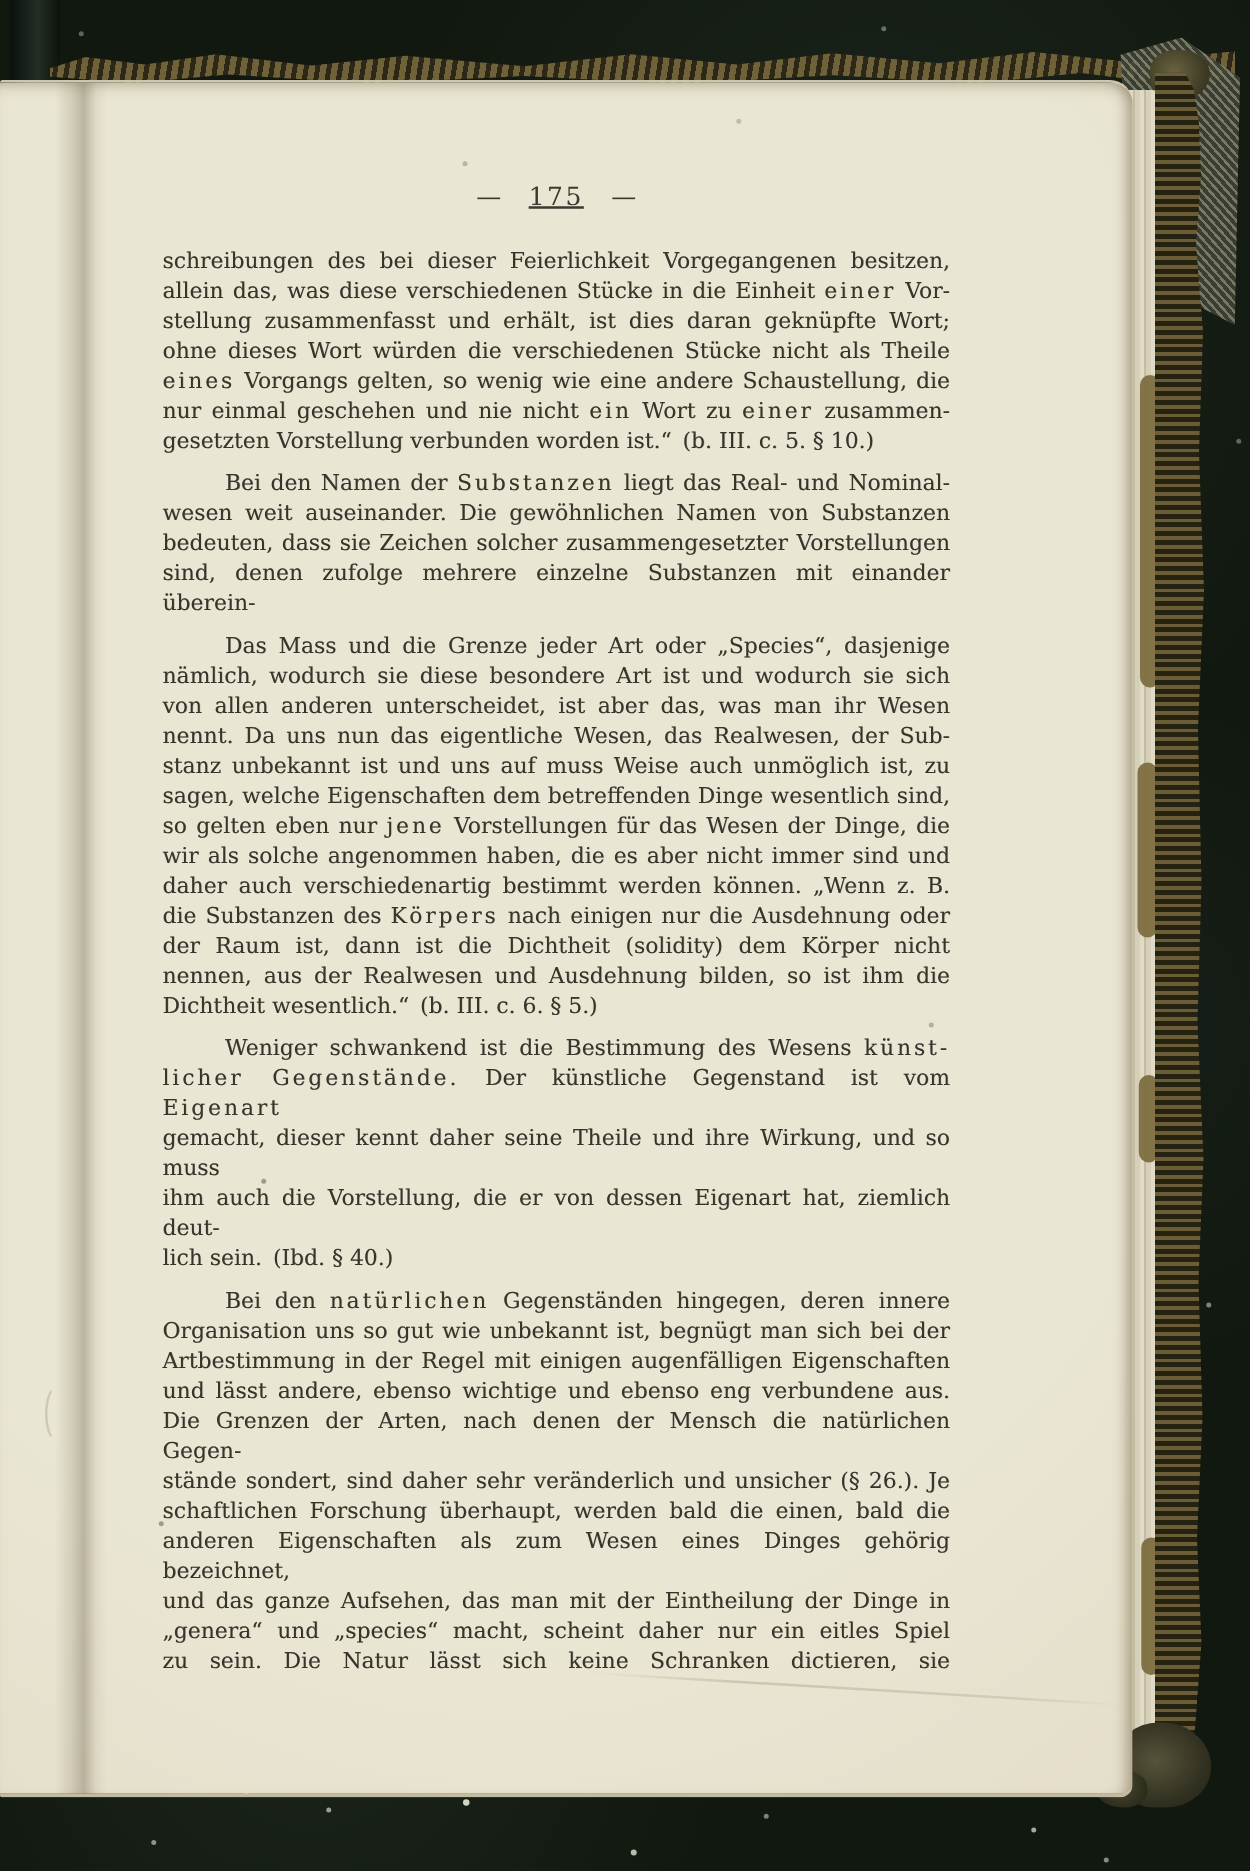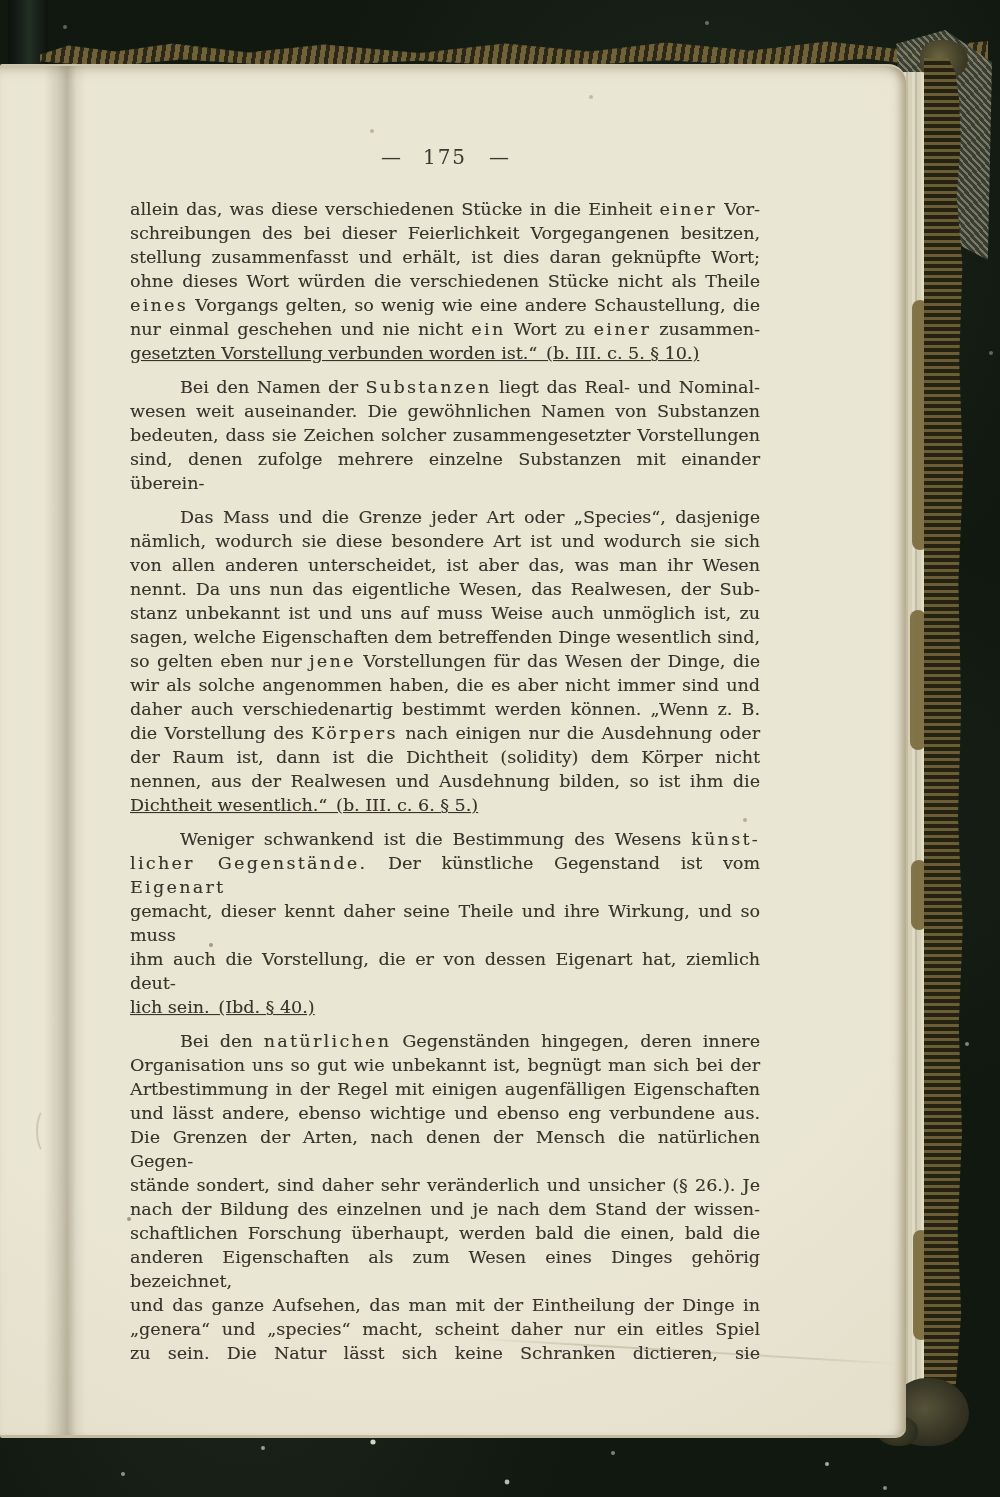--- a/index.html
+++ b/index.html
@@ -71,29 +71,29 @@
   .crease-line{position:absolute;left:468px;top:1284px;width:430px;height:2px;
     background:linear-gradient(90deg,rgba(130,115,85,0),rgba(130,115,85,.28) 30%,rgba(130,115,85,.2) 80%,rgba(130,115,85,0));
     transform:rotate(3.4deg);}
   .page-specks{position:absolute;left:0;top:0;width:2px;height:2px;border-radius:50%;
     box-shadow:210px 878px 0 1px rgba(90,80,60,.5),128px 1152px 0 1px rgba(90,80,60,.5),
       744px 753px 0 1px rgba(100,90,70,.4),371px 64px 0 1px rgba(100,90,70,.35),
       590px 30px 0 1px rgba(100,90,70,.3);}
   
   .header{position:absolute;left:130px;top:79px;width:630px;display:flex;
     justify-content:center;align-items:center;gap:22px;color:#3c3931;font-size:20px;}
-  .header .num{letter-spacing:2px;}
+  .header .num{letter-spacing:2px;text-decoration:underline;}
   
   .text-block{position:absolute;left:130px;top:131px;width:630px;color:#38342c;
     font-size:17.5px;text-shadow:.3px .3px 0 rgba(56,52,44,.35);}
   .para{margin:0 0 10px 0;}
   .para:last-child{margin-bottom:0;}
   .line{line-height:24px;text-align:justify;text-align-last:justify;text-justify:inter-word;
     white-space:normal;}
-  .line.end{text-align-last:left;text-decoration:underline;}
+  .line.end{text-align-last:left;}
   .line.indent{padding-left:50px;}
   .sperr{letter-spacing:2.3px;}
 </style>
 </head>
 <body>
 
 <div class="scene">
   <div class="felt"></div>
   <div class="specks"></div>
   <div class="spine"></div>
@@ -116,22 +116,22 @@
     <div class="page-specks"></div>
 
     <div class="header">
       <span>—</span>
       <span class="num">175</span>
       <span>—</span>
     </div>
 
     <div class="text-block">
         <div class="para">
+          <div class="line"><span>schreibungen des bei dieser Feierlichkeit Vorgegangenen besitzen,</span></div>
           <div class="line"><span>allein das, was diese verschiedenen Stücke in die Einheit </span><span class="sperr">einer</span><span> Vor-</span></div>
-          <div class="line"><span>schreibungen des bei dieser Feierlichkeit Vorgegangenen besitzen,</span></div>
           <div class="line"><span>stellung zusammenfasst und erhält, ist dies daran geknüpfte Wort;</span></div>
           <div class="line"><span>ohne dieses Wort würden die verschiedenen Stücke nicht als Theile</span></div>
           <div class="line"><span class="sperr">eines</span><span> Vorgangs gelten, so wenig wie eine andere Schaustellung, die</span></div>
           <div class="line"><span>nur einmal geschehen und nie nicht </span><span class="sperr">ein</span><span> Wort zu </span><span class="sperr">einer</span><span> zusammen-</span></div>
           <div class="line end"><span>gesetzten Vorstellung verbunden worden ist.“ (b. III. c. 5. § 10.)</span></div>
         </div>
         <div class="para">
           <div class="line indent"><span>Bei den Namen der </span><span class="sperr">Substanzen</span><span> liegt das Real- und Nominal-</span></div>
           <div class="line"><span>wesen weit auseinander. Die gewöhnlichen Namen von Substanzen</span></div>
           <div class="line"><span>bedeuten, dass sie Zeichen solcher zusammengesetzter Vorstellungen</span></div>
@@ -140,40 +140,39 @@
         <div class="para">
           <div class="line indent"><span>Das Mass und die Grenze jeder Art oder „Species“, dasjenige</span></div>
           <div class="line"><span>nämlich, wodurch sie diese besondere Art ist und wodurch sie sich</span></div>
           <div class="line"><span>von allen anderen unterscheidet, ist aber das, was man ihr Wesen</span></div>
           <div class="line"><span>nennt. Da uns nun das eigentliche Wesen, das Realwesen, der Sub-</span></div>
           <div class="line"><span>stanz unbekannt ist und uns auf muss Weise auch unmöglich ist, zu</span></div>
           <div class="line"><span>sagen, welche Eigenschaften dem betreffenden Dinge wesentlich sind,</span></div>
           <div class="line"><span>so gelten eben nur </span><span class="sperr">jene</span><span> Vorstellungen für das Wesen der Dinge, die</span></div>
           <div class="line"><span>wir als solche angenommen haben, die es aber nicht immer sind und</span></div>
           <div class="line"><span>daher auch verschiedenartig bestimmt werden können. „Wenn z. B.</span></div>
-          <div class="line"><span>die Vorstellung des </span><span class="sperr">Körpers</span><span> nach einigen nur die Ausdehnung oder</span></div>
+          <div class="line"><span>die Substanzen des </span><span class="sperr">Körpers</span><span> nach einigen nur die Ausdehnung oder</span></div>
           <div class="line"><span>der Raum ist, dann ist die Dichtheit (solidity) dem Körper nicht</span></div>
           <div class="line"><span>nennen, aus der Realwesen und Ausdehnung bilden, so ist ihm die</span></div>
           <div class="line end"><span>Dichtheit wesentlich.“ (b. III. c. 6. § 5.)</span></div>
         </div>
         <div class="para">
           <div class="line indent"><span>Weniger schwankend ist die Bestimmung des Wesens </span><span class="sperr">künst-</span></div>
           <div class="line"><span class="sperr">licher Gegenstände.</span><span> Der künstliche Gegenstand ist vom </span><span class="sperr">Eigenart</span></div>
           <div class="line"><span>gemacht, dieser kennt daher seine Theile und ihre Wirkung, und so muss</span></div>
           <div class="line"><span>ihm auch die Vorstellung, die er von dessen Eigenart hat, ziemlich deut-</span></div>
           <div class="line end"><span>lich sein. (Ibd. § 40.)</span></div>
         </div>
         <div class="para">
           <div class="line indent"><span>Bei den </span><span class="sperr">natürlichen</span><span> Gegenständen hingegen, deren innere</span></div>
           <div class="line"><span>Organisation uns so gut wie unbekannt ist, begnügt man sich bei der</span></div>
           <div class="line"><span>Artbestimmung in der Regel mit einigen augenfälligen Eigenschaften</span></div>
           <div class="line"><span>und lässt andere, ebenso wichtige und ebenso eng verbundene aus.</span></div>
           <div class="line"><span>Die Grenzen der Arten, nach denen der Mensch die natürlichen Gegen-</span></div>
           <div class="line"><span>stände sondert, sind daher sehr veränderlich und unsicher (§ 26.). Je</span></div>
-          <div class="line"><span>nach der Bildung des einzelnen und je nach dem Stand der wissen-</span></div>
           <div class="line"><span>schaftlichen Forschung überhaupt, werden bald die einen, bald die</span></div>
           <div class="line"><span>anderen Eigenschaften als zum Wesen eines Dinges gehörig bezeichnet,</span></div>
           <div class="line"><span>und das ganze Aufsehen, das man mit der Eintheilung der Dinge in</span></div>
           <div class="line"><span>„genera“ und „species“ macht, scheint daher nur ein eitles Spiel</span></div>
           <div class="line"><span>zu sein. Die Natur lässt sich keine Schranken dictieren, sie</span></div>
         </div>
       </div>
   </div>
 </div>
 

